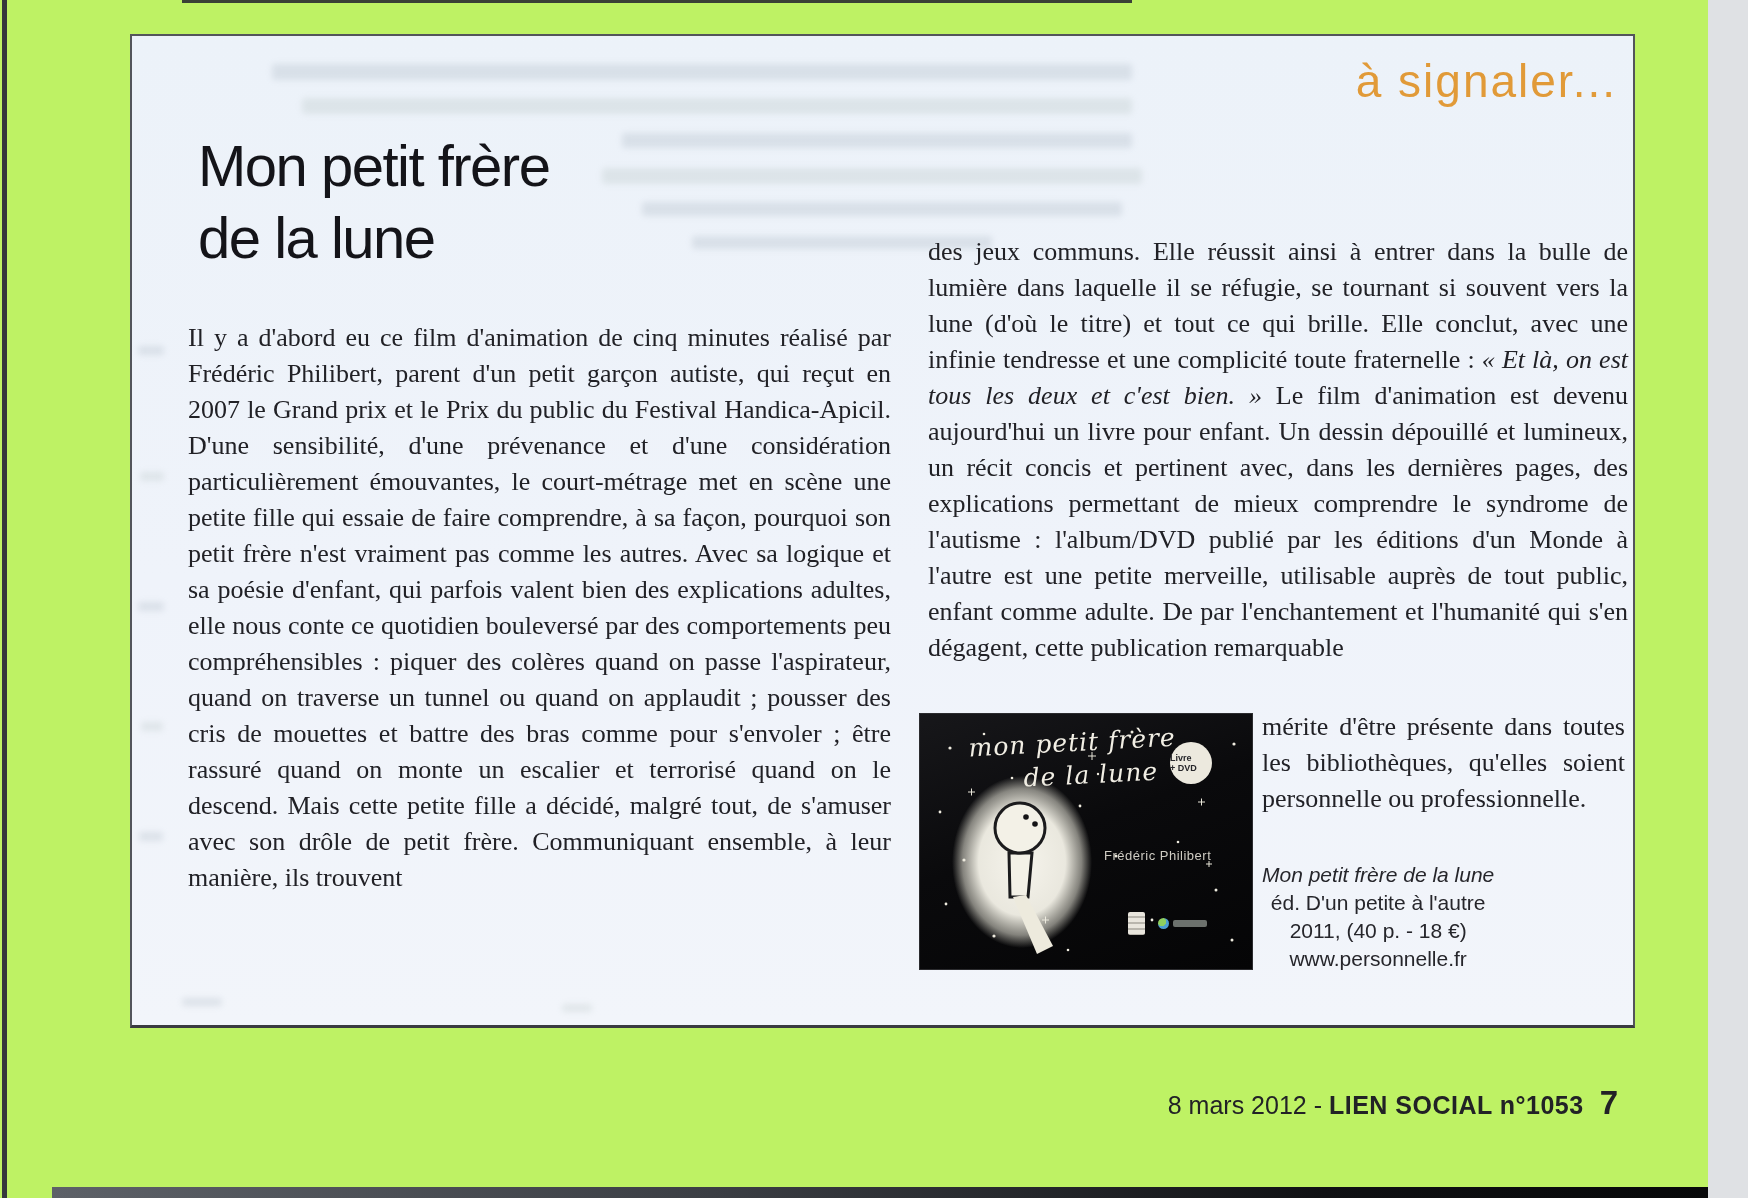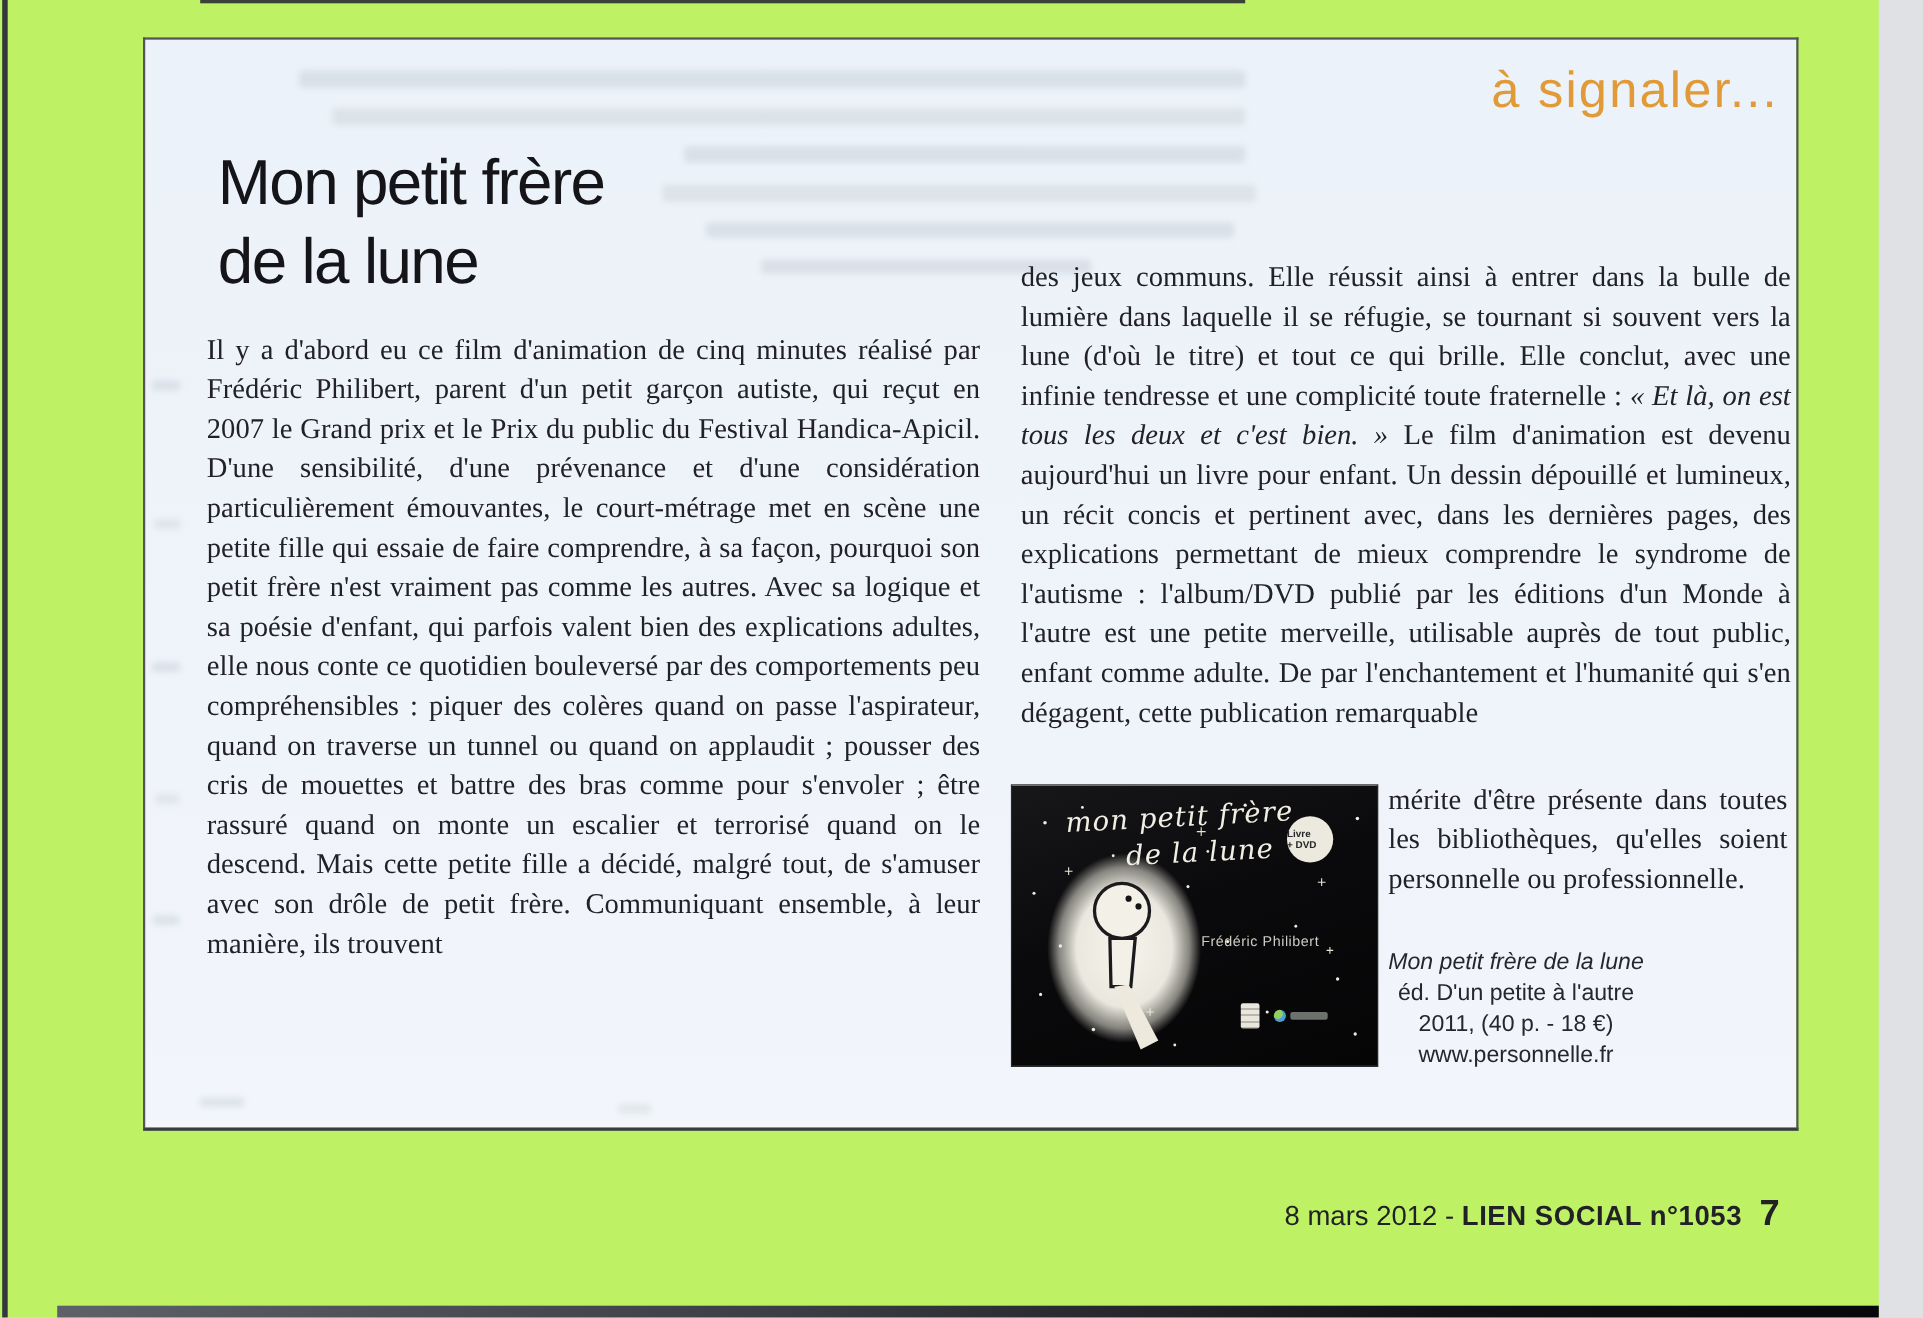--- a/index.html
+++ b/index.html
@@ -33,41 +33,41 @@
   }
   .article-title {
     position:absolute; left:66px; top:94px;
     font-family:"Liberation Sans", sans-serif; font-size:58px; line-height:72px;
     letter-spacing:-1.5px; color:#141419;
   }
   .body-col {
     position:absolute; text-align:justify;
     font-size:26px; line-height:36px; color:#212126;
   }
-  .left-col  { left:56px;  top:264px; width:703px; }
+  .left-col  { left:56px;  top:284px; width:703px; }
   .right-col { left:796px; top:162px; width:700px;margin-top:36px; }
   .italic { font-style:italic; }
 
   .media-row { position:absolute; left:788px; top:673px; width:707px; height:300px; }
 
   
   .book-cover {
     position:absolute; left:0; top:5px; width:332px; height:255px;
     background:linear-gradient(160deg,#17171a 0%,#0a0a0c 45%,#050506 100%);
     box-shadow:0 0 0 1px #2b2b2e; overflow:hidden;
   }
   .cover-svg { position:absolute; left:0; top:0; }
   .cover-title {
     position:absolute; left:18px; top:12px; width:270px; text-align:center;
     font-family:"DejaVu Serif", serif; font-style:italic;
     color:#f1eee4; font-size:25px; line-height:33px; letter-spacing:1px;
     transform:rotate(-3deg);
   }
   .cover-author {
-    position:absolute; left:172px; top:134px;
+    position:absolute; left:184px; top:134px;
     font-family:"Liberation Sans", sans-serif; font-size:13px; letter-spacing:.5px;
     color:#cfccc3;
   }
   .cover-badge {
     position:absolute; left:250px; top:28px; width:42px; height:42px; border-radius:50%;
     background:#ece9de; color:#26262a; display:flex; flex-direction:column;
     align-items:flex-start; justify-content:center;
     font-family:"Liberation Sans", sans-serif; font-size:9px; line-height:10px; font-weight:bold;
   }
   .dvd-logo { position:absolute; left:208px; top:198px; width:17px; height:23px;

